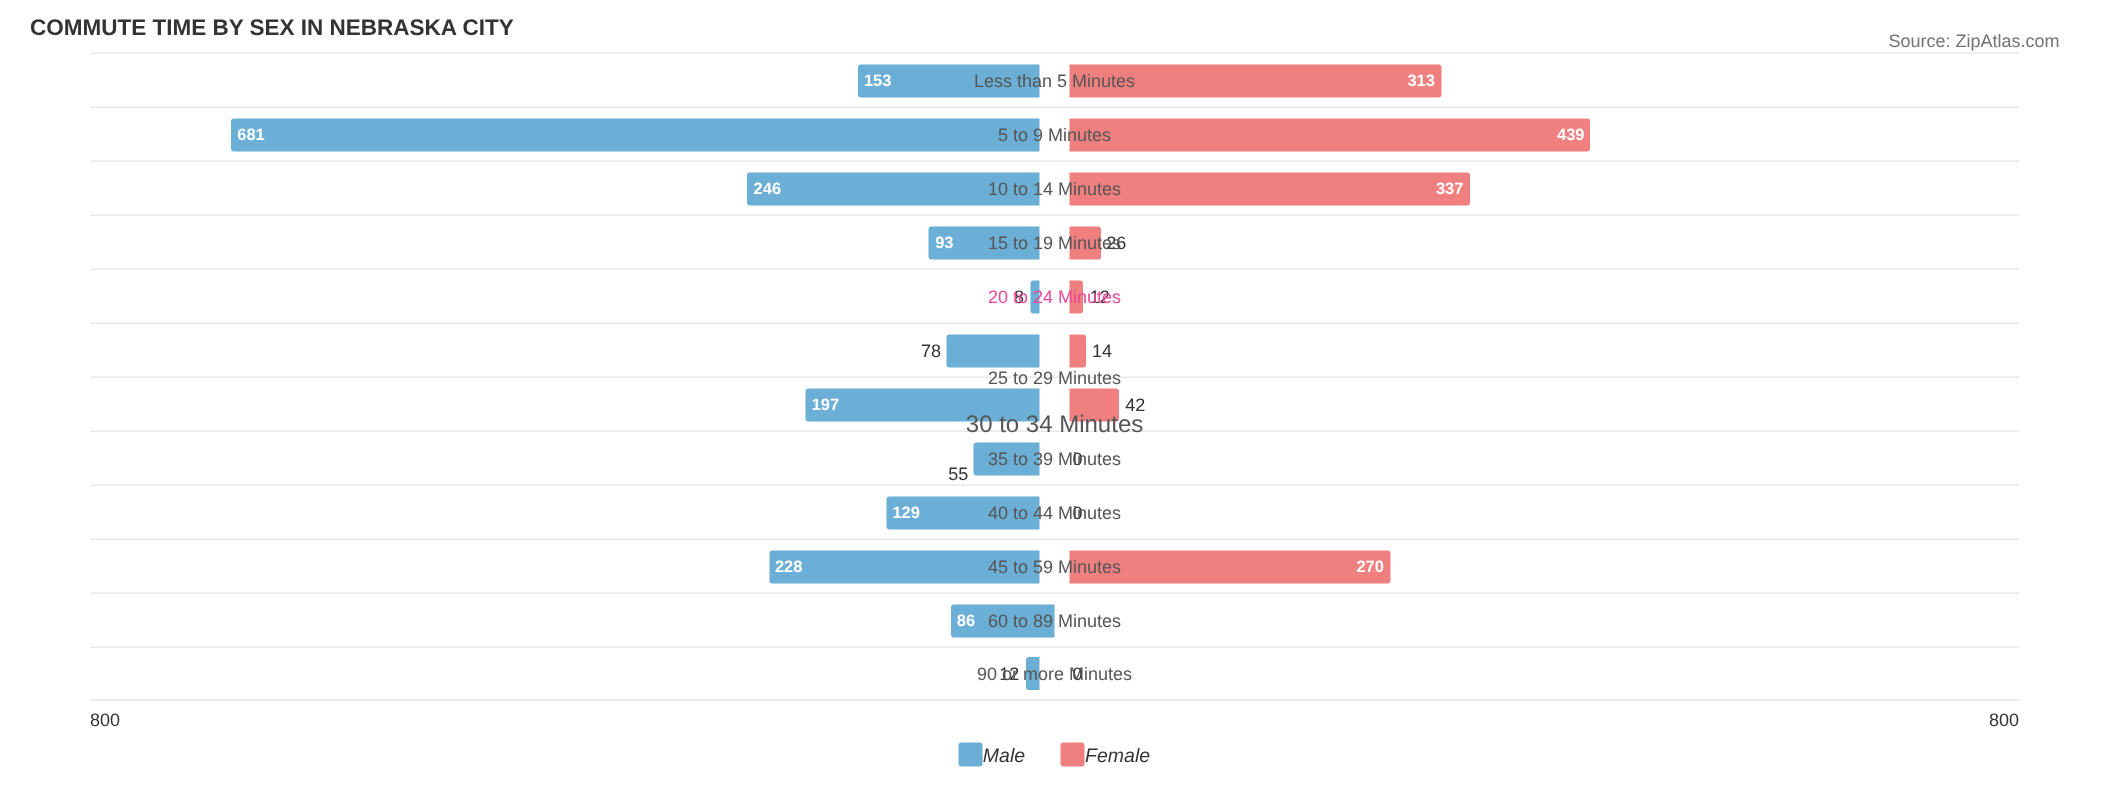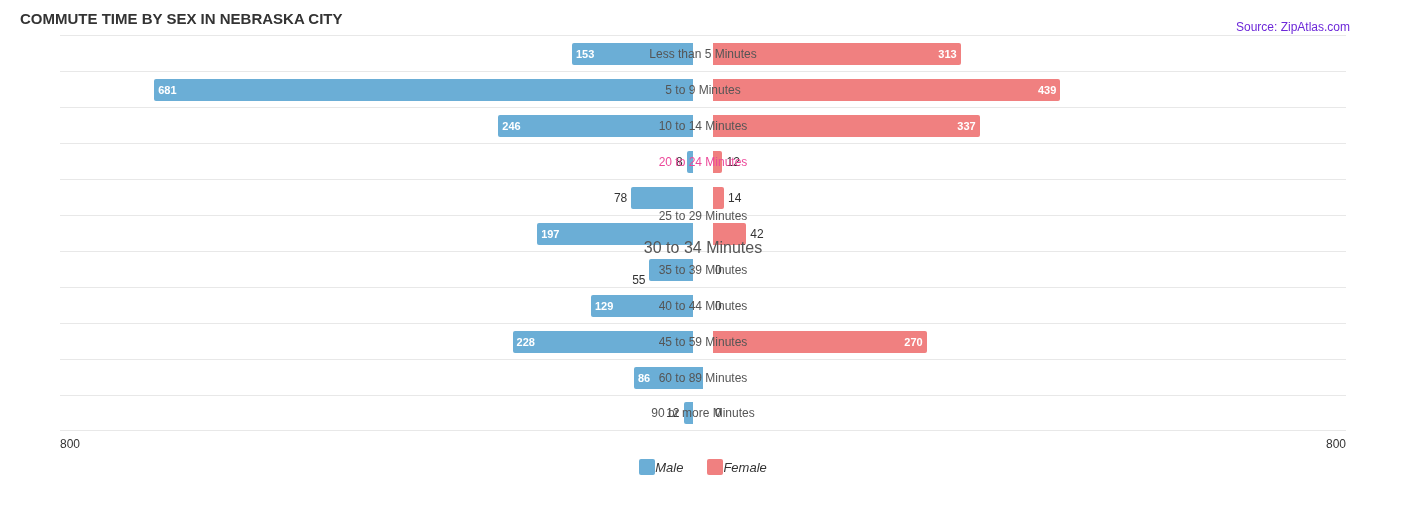--- a/index.html
+++ b/index.html
@@ -13,23 +13,23 @@
     .chart-title {
       font-size: 15px;
       font-weight: bold;
       text-transform: uppercase;
       color: #333;
       margin-bottom: 8px;
     }
     .source {
       position: absolute;
       top: 10px;
-      right: 36px;
+      right: 13px;
       font-size: 12px;
-      color: #6d28d9;
+      color: #737373;
     }
     .bar-row {
       display: flex;
       align-items: center;
       height: 36px;
       border-top: 1px solid #e8e8e8;
       position: relative;
     }
     .bar-row:last-child {
       border-bottom: 1px solid #e8e8e8;
@@ -179,20 +179,38 @@
           <div class="bar-female" style="width:42.125%; left:0;">
             <span style="font-size:11px;color:#fff;padding:0 4px;font-weight:bold;margin-left:auto;">337</span>
           </div>
 
         </div>
       </div>
     </div>
         <div class="bar-row">
       <div class="row-inner">
         <div class="left-side" style="position:relative;">
+          <div class="bar-male" style="width:11.625%; right:0;">
+            <span class="bar-inner-label">93</span>
+          </div>
+
+        </div>
+        <div style="position:absolute; left:50%; transform:translateX(-50%); font-size:12px; color:#555; z-index:10; white-space:nowrap; pointer-events:none;">15 to 19 Minutes</div>
+        <div class="right-side" style="position:relative;">
+          <div class="bar-female" style="width:3.25%; left:0;">
+            
+          </div>
+          <span style="position:absolute; left:3.25%; padding-left:4px; font-size:12px; color:#333; white-space:nowrap;">26</span>
+
+        </div>
+      </div>
+    </div>
+        <div class="bar-row">
+      <div class="row-inner">
+        <div class="left-side" style="position:relative;">
           <div class="bar-male" style="width:1%; right:0;">
             
           </div>
           <span style="position:absolute; right:1%; padding-right:4px; font-size:12px; color:#333; white-space:nowrap;">8</span>
         </div>
         <div style="position:absolute; left:50%; transform:translateX(-50%); font-size:12px; color:#ec4899; z-index:10; white-space:nowrap; pointer-events:none;">20 to 24 Minutes</div>
         <div class="right-side" style="position:relative;">
           <div class="bar-female" style="width:1.5%; left:0;">
             
           </div>

